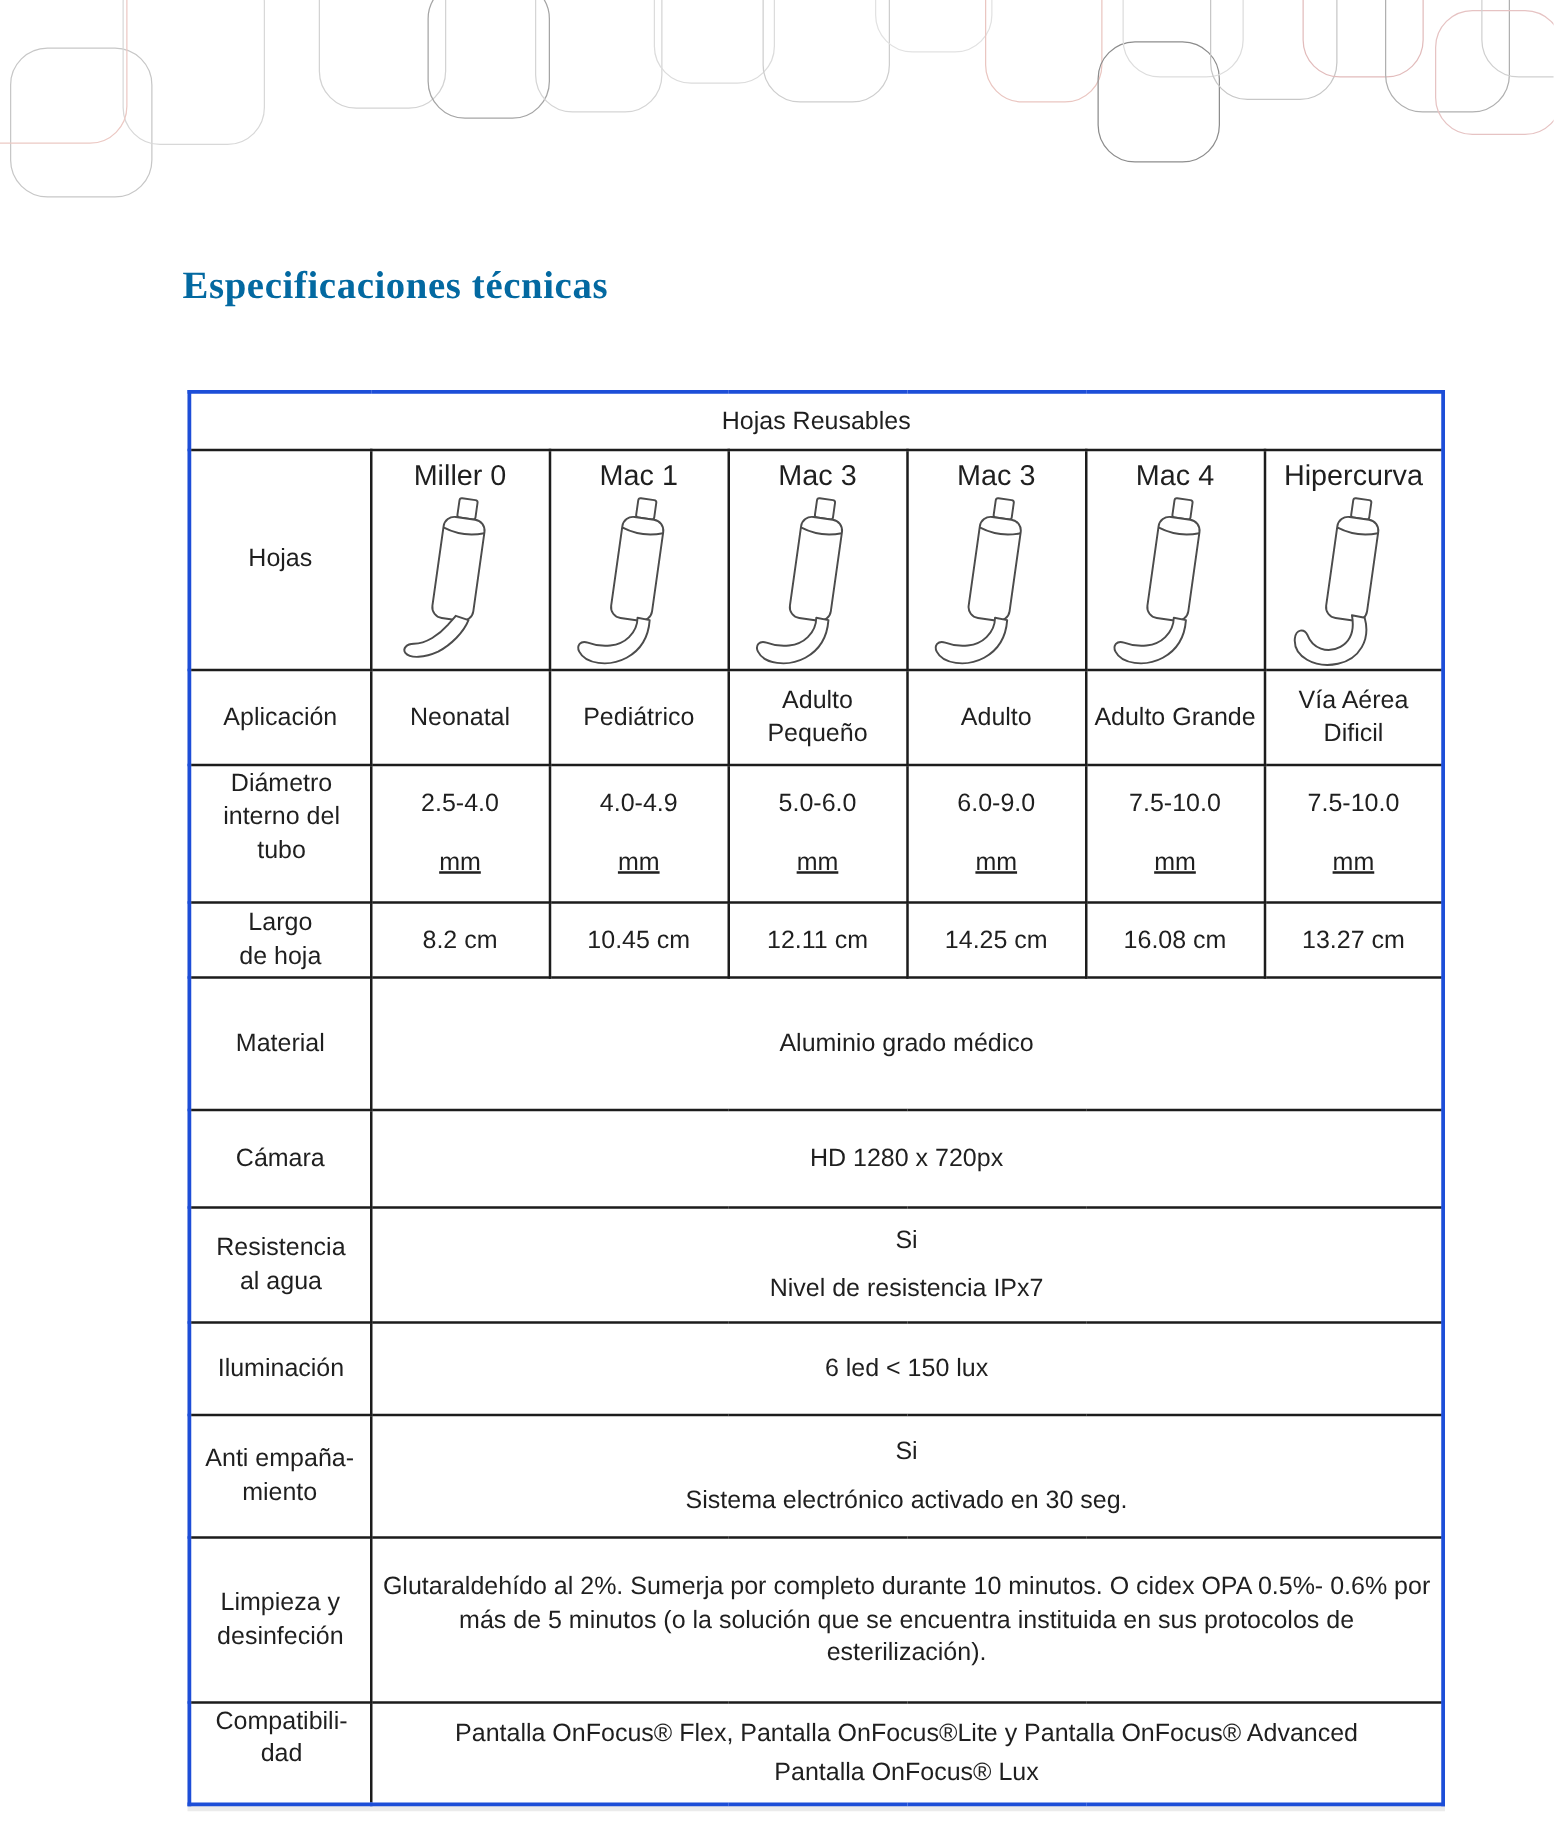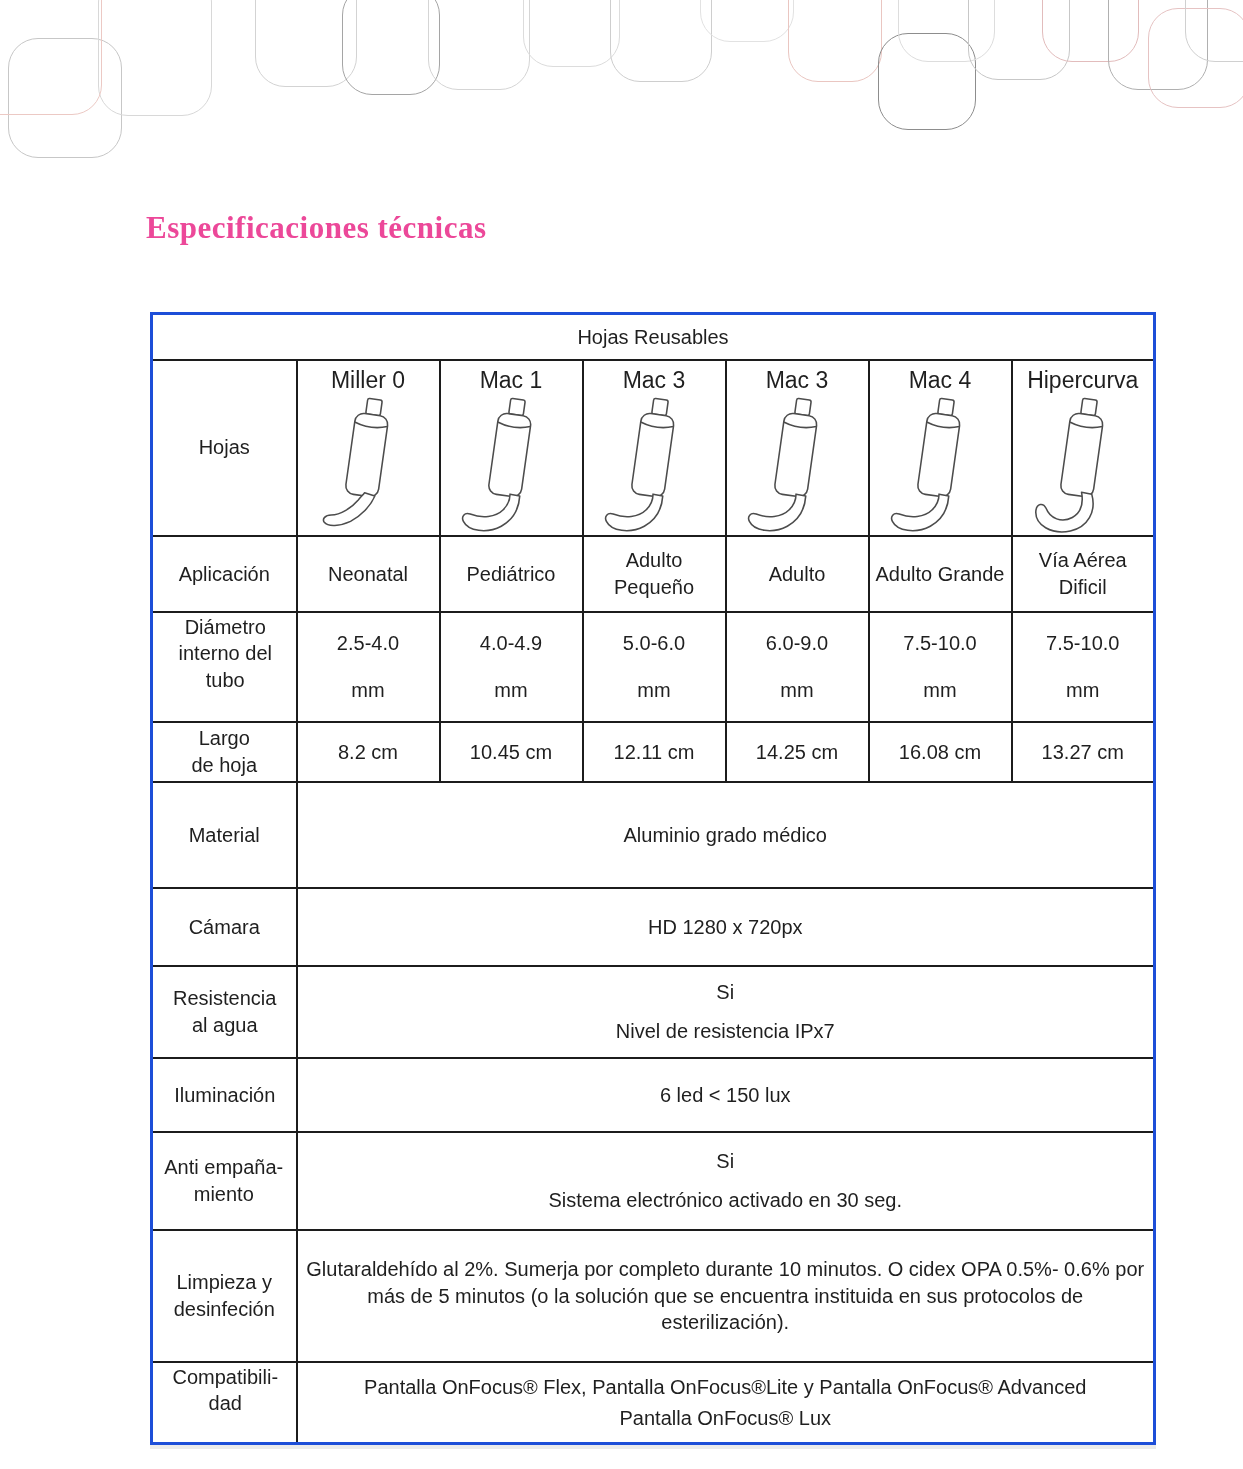--- a/index.html
+++ b/index.html
@@ -11,21 +11,21 @@
     color:#1f1f1f;
     overflow:hidden;
   }
   
   .decor{position:absolute;left:0;top:0;width:1243px;height:175px;overflow:hidden;}
   .sq{position:absolute;border:1.5px solid #cccccc;border-radius:30px;background:transparent;}
   
   .title{
     position:absolute;left:146px;top:210px;margin:0;
     font-family:"Liberation Serif", serif;
-    font-size:31px;font-weight:bold;color:#ec4899;letter-spacing:.5px;
+    font-size:31px;font-weight:bold;color:#0369a1;letter-spacing:.5px;
   }
   
   table.spec{
     position:absolute;left:150px;top:312px;
     width:1003px;
     border-collapse:collapse;
     table-layout:fixed;
     box-shadow:0 4px 0 rgba(0,0,0,0.08);
   }
   table.spec td{
@@ -37,21 +37,21 @@
   }
   table.spec{border:3px solid #1d4ed8;}
   .tabletitle{font-size:22px;}
   .lab{white-space:pre-line;text-align:left;padding-left:8px;margin-top:16px;}
   .lab.c{text-align:center;padding-left:4px;}
   .lab.top{vertical-align:top;padding-top:1px;padding-left:6px;}
   .bladecell{vertical-align:top;padding:0;}
   .bname{font-size:23px;padding-top:2px;}
   .bladecell svg{display:block;margin:2px auto 0 auto;}
   .hojaslab{font-size:22px;text-align:center;}
-  .unit{margin-top:20px;}
+  .unit{margin-top:20px;text-decoration:underline;}
   .stack1{margin-bottom:12px;}
   .para{padding:4px 10px;text-align:center;}
   .twoline div{padding:2px 0;}
 </style>
 </head>
 <body>
 
 <div class="page">
 
   <div class="decor">

